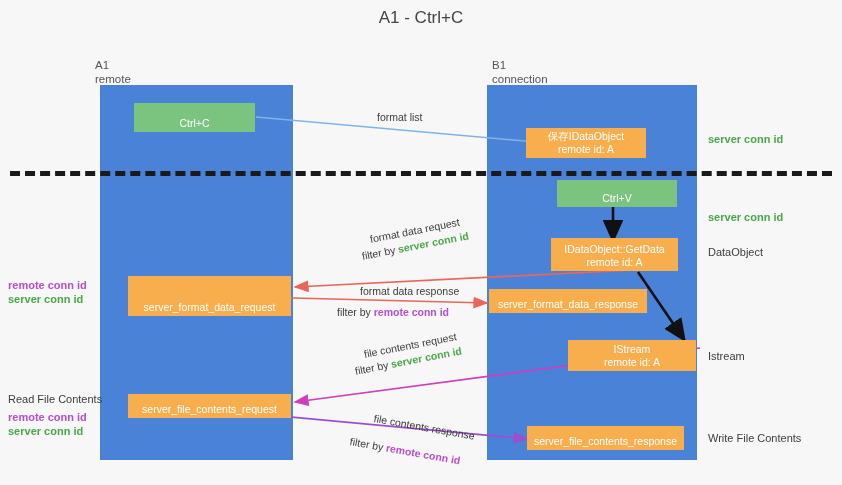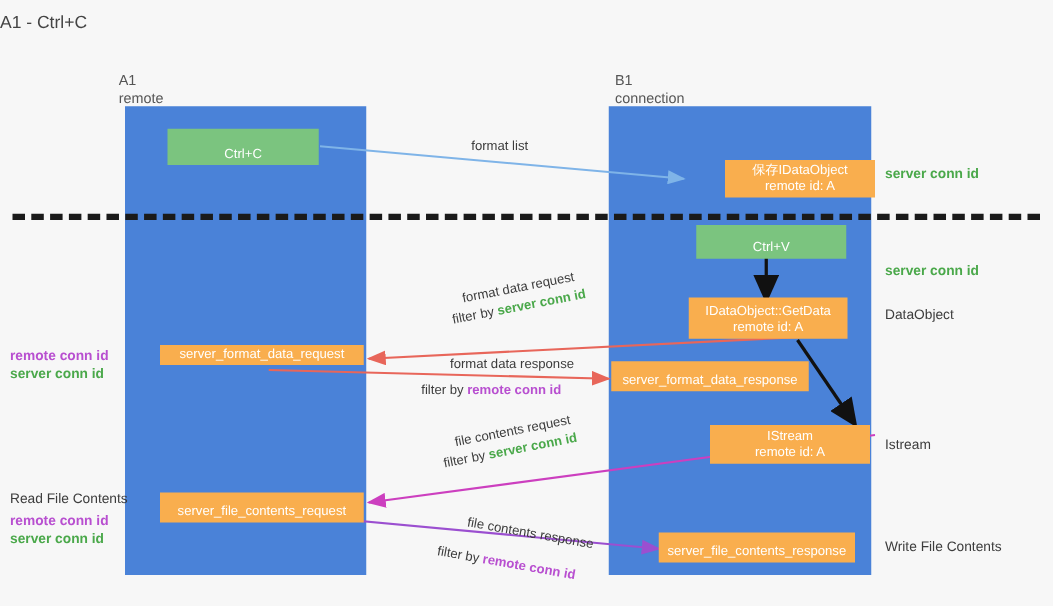--- a/index.html
+++ b/index.html
@@ -12,21 +12,22 @@
     position: relative;
     overflow: hidden;
     color: #3c3c3c;
   }
   #stage { position: absolute; inset: 0; }
 
   .title {
     position: absolute;
     left: 0; right: 0;
     top: 8px;
-    font-size: 14px;
+    text-align: center;
+    font-size: 17px;
     line-height: 19px;
     color: #444;
   }
 
   .col-header {
     position: absolute;
     font-size: 11.5px;
     line-height: 14px;
     color: #555;
     width: 200px;
@@ -138,21 +139,21 @@
     <line x1="215" y1="296" x2="487" y2="303" stroke="#e8665a" stroke-width="1.7" marker-end="url(#ah-red)"></line>
 
     <line x1="700" y1="348" x2="295" y2="402" stroke="#cc3fbf" stroke-width="1.7" marker-end="url(#ah-magenta)"></line>
     <line x1="215" y1="410" x2="527" y2="439" stroke="#9b4fd0" stroke-width="1.7" marker-end="url(#ah-purple)"></line>
   </svg>
 
   <div class="box green" style="left:134px; top:103px; width:121px; height:29px;">
     <span>Ctrl+C</span>
   </div>
 
-  <div class="box orange" style="left:580px; top:128px; width:120px; height:30px;">
+  <div class="box orange" style="left:526px; top:128px; width:120px; height:30px;">
     <span>保存IDataObject</span>
     <span>remote id: A</span>
   </div>
 
   <div class="side-label conn-green" style="left:708px; top:132px;">server conn id</div>
 
   <div class="divider"></div>
 
   <div class="box green" style="left:557px; top:180px; width:120px; height:27px;">
     <span>Ctrl+V</span>
@@ -160,21 +161,21 @@
 
   <div class="side-label conn-green" style="left:708px; top:210px;">server conn id</div>
 
   <div class="box orange" style="left:551px; top:238px; width:127px; height:33px;">
     <span>IDataObject::GetData</span>
     <span>remote id: A</span>
   </div>
 
   <div class="side-label" style="left:708px; top:245px;">DataObject</div>
 
-  <div class="box orange" style="left:128px; top:276px; width:163px; height:16px;">
+  <div class="box orange" style="left:128px; top:276px; width:163px; height:40px;">
     <span>server_format_data_request</span>
   </div>
 
   <div class="box orange" style="left:489px; top:289px; width:158px; height:24px;">
     <span>server_format_data_response</span>
   </div>
 
   <div class="side-label" style="left:8px; top:278px;">
     <div class="conn-purple">remote conn id</div>
     <div class="conn-green">server conn id</div>

